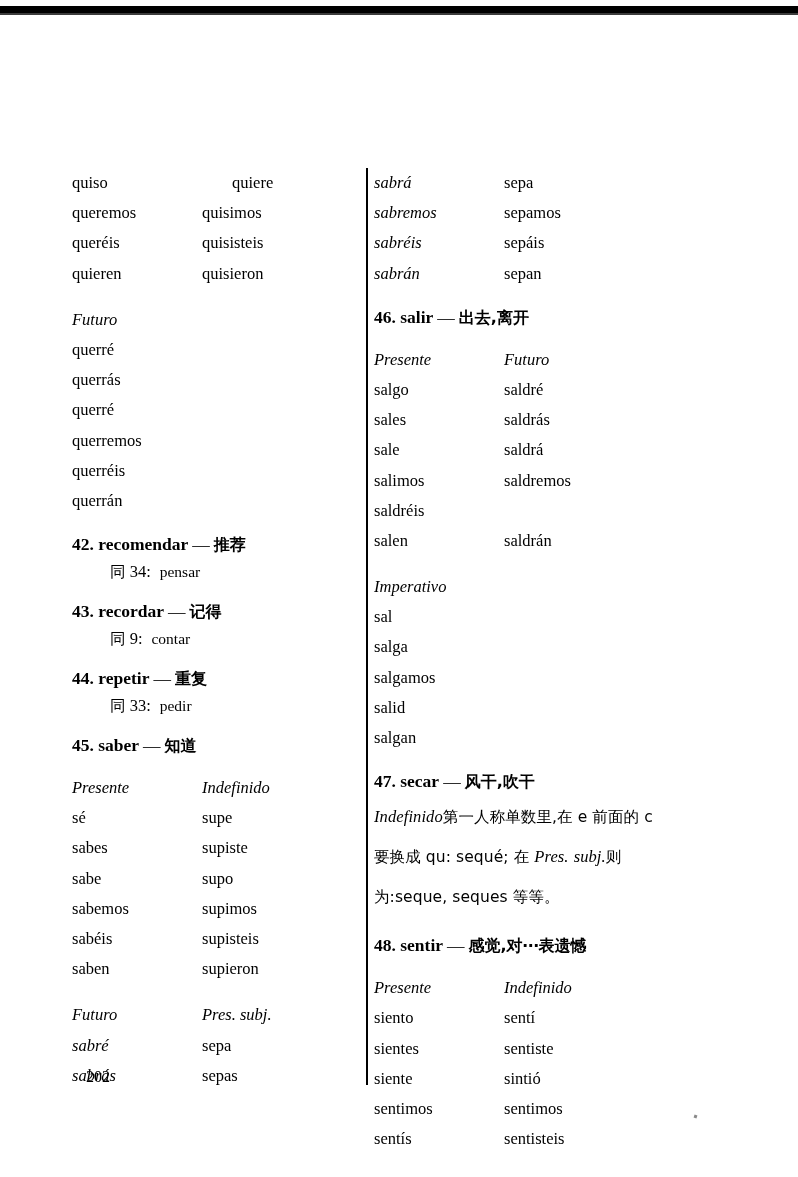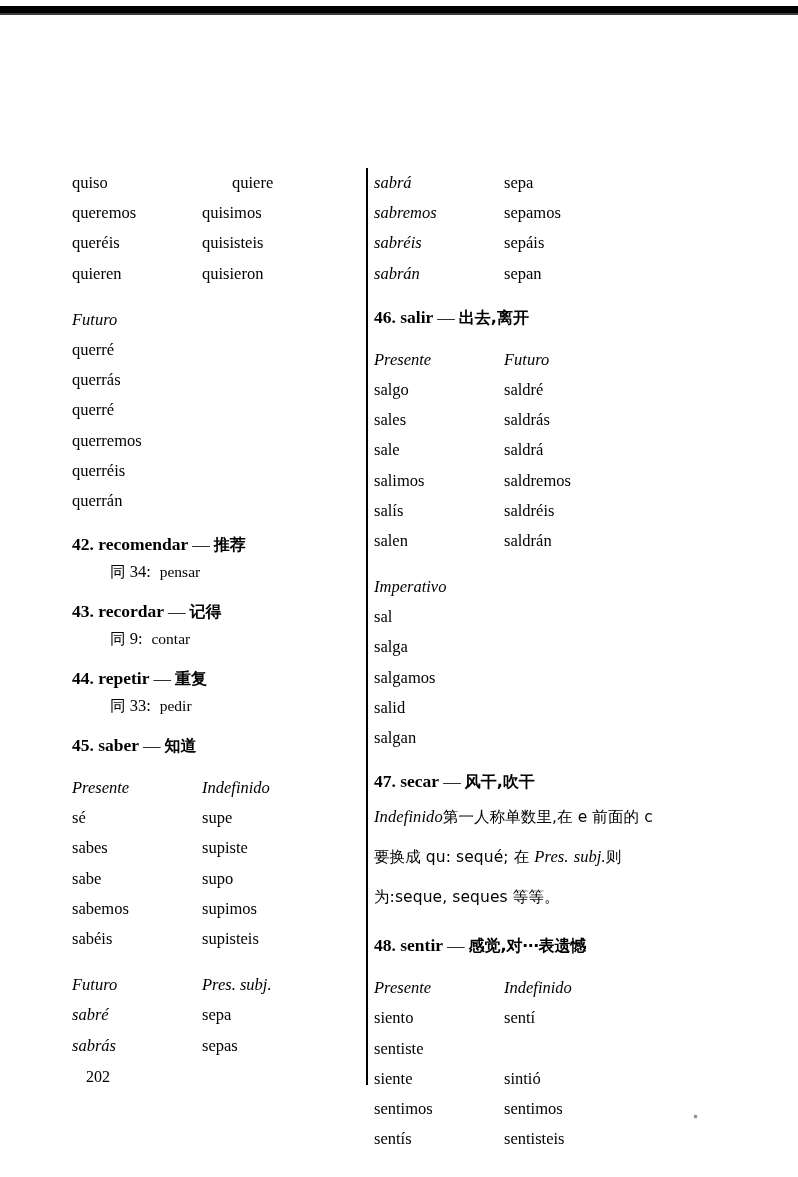--- a/index.html
+++ b/index.html
@@ -271,20 +271,24 @@
           <span class="cell c2">supo</span>
         </div>
         <div class="form-row">
           <span class="cell c1">sabemos</span>
           <span class="cell c2">supimos</span>
         </div>
         <div class="form-row">
           <span class="cell c1">sabéis</span>
           <span class="cell c2">supisteis</span>
         </div>
+        <div class="form-row">
+          <span class="cell c1">saben</span>
+          <span class="cell c2">supieron</span>
+        </div>
       </div>
 
       <div class="forms tense-block">
         <div class="form-row">
           <span class="cell c1 tense-head">Futuro</span>
           <span class="cell c2 tense-head">Pres. subj.</span>
         </div>
         <div class="form-row">
           <span class="cell c1 italic-form">sabré</span>
           <span class="cell c2">sepa</span>
@@ -338,21 +342,20 @@
         </div>
         <div class="form-row">
           <span class="cell c1">sale</span>
           <span class="cell c2">saldrá</span>
         </div>
         <div class="form-row">
           <span class="cell c1">salimos</span>
           <span class="cell c2">saldremos</span>
         </div>
         <div class="form-row">
-          <span class="cell c1">salís</span>
           <span class="cell c2">saldréis</span>
         </div>
         <div class="form-row">
           <span class="cell c1">salen</span>
           <span class="cell c2">saldrán</span>
         </div>
       </div>
 
       <div class="forms tense-block">
         <div class="form-row">
@@ -392,20 +395,21 @@
       <div class="forms tense-block">
         <div class="form-row">
           <span class="cell c1 tense-head">Presente</span>
           <span class="cell c2 tense-head">Indefinido</span>
         </div>
         <div class="form-row">
           <span class="cell c1">siento</span>
           <span class="cell c2">sentí</span>
         </div>
         <div class="form-row">
+          <span class="cell c1">sientes</span>
           <span class="cell c2">sentiste</span>
         </div>
         <div class="form-row">
           <span class="cell c1">siente</span>
           <span class="cell c2">sintió</span>
         </div>
         <div class="form-row">
           <span class="cell c1">sentimos</span>
           <span class="cell c2">sentimos</span>
         </div>

